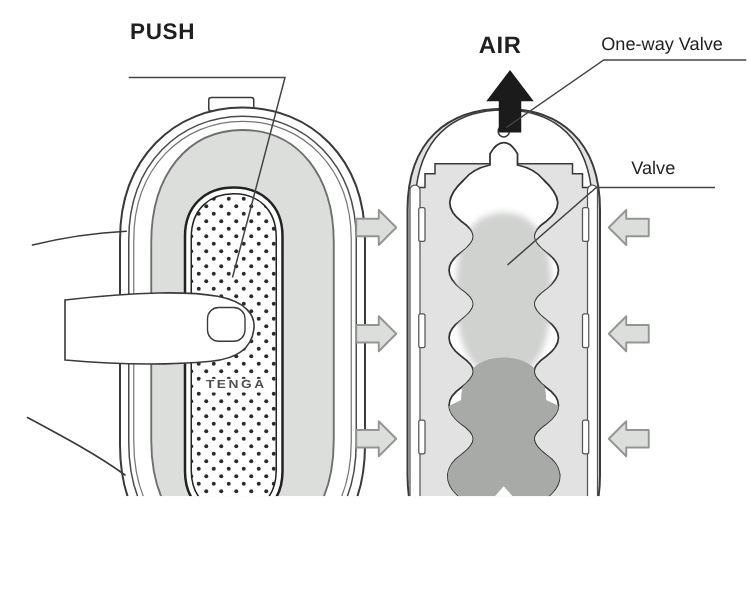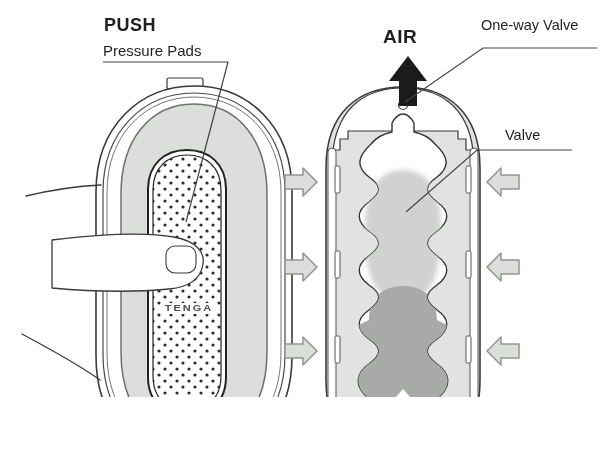--- a/index.html
+++ b/index.html
@@ -5,21 +5,21 @@
   html,body{margin:0;padding:0;background:#fff;}
   .stage{
     position:relative;width:600px;height:397px;background:#ffffff;
     font-family:"Liberation Sans", sans-serif;overflow:hidden;
   }
   .stage svg{position:absolute;left:0;top:0;}
   .lbl{position:absolute;color:#1f1f1f;white-space:nowrap;line-height:1;}
   .lbl-push{left:104px;top:16px;font-size:18px;font-weight:bold;letter-spacing:.5px;}
   .lbl-pads{left:103px;top:43px;font-size:15px;}
   .lbl-air{left:383px;top:27px;font-size:19px;font-weight:bold;letter-spacing:.5px;}
-  .lbl-valve{left:481px;top:18px;font-size:14.5px;}
+  .lbl-valve{left:481px;top:29px;font-size:14.5px;}
   .lbl-vacuum{left:505px;top:128px;font-size:14.5px;}
   .lbl-brand{
     left:160px;top:302px;width:54px;text-align:center;font-size:11px;font-weight:bold;
     color:#4f4f4f;letter-spacing:2px;transform:scaleY(.85);background:#ffffff;
     padding:1px 2px;border-radius:2px;
   }
 </style>
 </head>
 <body>
 
@@ -107,18 +107,17 @@
     </g>
 
     <g fill="none" stroke="#444" stroke-width="1.2">
       <polyline points="103,62 228,62 186,222"></polyline>
       <polyline points="597,48 483,48 405,102"></polyline>
       <polyline points="572,150 477,150 406,212"></polyline>
     </g>
   </svg>
 
   <div class="lbl lbl-push">PUSH</div>
-  <div class="lbl lbl-pads">Pressure Pads</div>
   <div class="lbl lbl-air">AIR</div>
   <div class="lbl lbl-valve">One-way Valve</div>
   <div class="lbl lbl-vacuum">Valve</div>
   <div class="lbl lbl-brand">TENGA</div>
 </div>
 
 </body></html>

